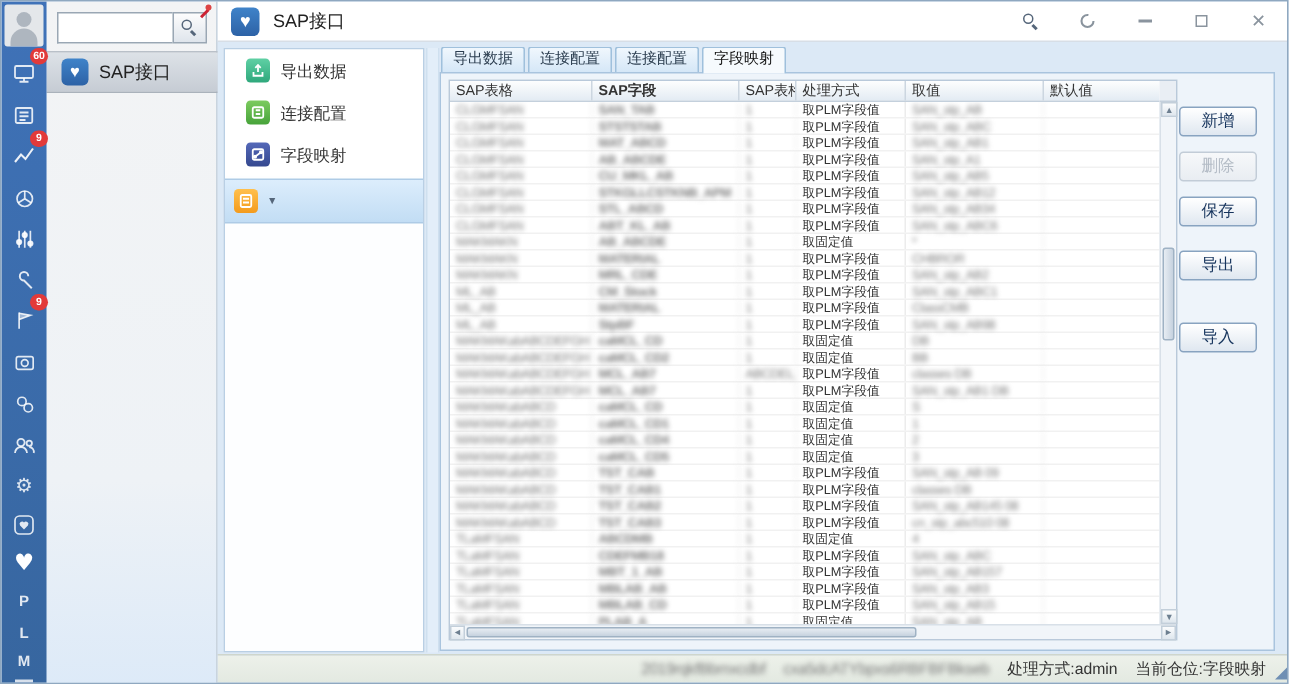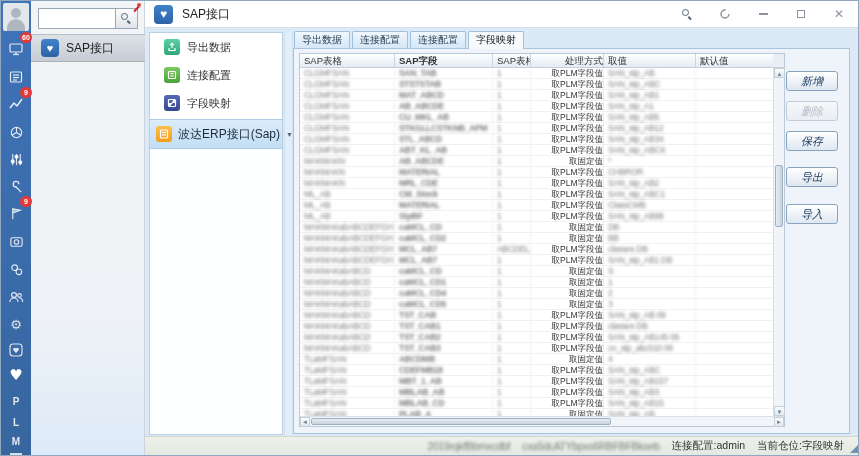--- a/index.html
+++ b/index.html
@@ -109,21 +109,21 @@
     background:linear-gradient(180deg,#fdfefe,#e3ebf3); border-bottom:1px solid #c4d0dc; }
   .hcell { font-size:9.5px; color:#333; line-height:13px; padding-left:4px;
     border-right:1px solid #ccd6e0; overflow:hidden; white-space:nowrap; }
   .corner { position:absolute; right:0; top:0; width:11px; height:14px;
     background:#e9eef4; border-bottom:1px solid #c4d0dc; }
   .tbody { position:absolute; left:0; top:14px; right:11px; bottom:10px; overflow:hidden; }
   .trow { display:flex; height:11px; border-bottom:1px solid #f1f1f1; cursor:default; }
   .cell { font-size:8.5px; line-height:10px; padding-left:4px; overflow:hidden;
     white-space:nowrap; border-right:1px solid #ececec; color:#333; }
   .c0{width:95px;flex:0 0 95px;} .c1{width:98px;flex:0 0 98px;font-weight:bold;}
-  .c2{width:38px;flex:0 0 38px;} .c3{width:73px;flex:0 0 73px;text-align:right;}
+  .c2{width:38px;flex:0 0 38px;} .c3{width:73px;flex:0 0 73px;}
   .c4{width:92px;flex:0 0 92px;} .c5{flex:1;border-right:none;}
   .masked { color:#7c7c7c; filter:blur(1.6px); letter-spacing:-0.3px; }
 
   
   .vscroll { position:absolute; right:0; top:14px; bottom:10px; width:11px;
     background:#f1f5f9; border-left:1px solid #d8e0e8; }
   .vthumb { position:absolute; left:1px; top:28%; width:8px; height:62px;
     background:linear-gradient(90deg,#e7edf3,#c6d2df); border:1px solid #9fb2c4; border-radius:2px; }
   .sarrow { position:absolute; left:0; width:11px; height:10px; font-size:6px;
     color:#6d7f90; text-align:center; line-height:10px;
@@ -133,21 +133,21 @@
   .hthumb { position:absolute; left:11px; top:1px; width:62%; height:7px;
     background:linear-gradient(180deg,#e7edf3,#c6d2df); border:1px solid #9fb2c4; border-radius:2px; }
   .harrow { position:absolute; top:0; width:10px; height:10px; font-size:6px;
     color:#6d7f90; text-align:center; line-height:9px;
     background:linear-gradient(180deg,#fbfcfd,#dfe7ee); border:1px solid #c3cfda; }
 
   
   .actions { position:absolute; right:8px; top:0; width:55px; height:100%; }
   .abtn { position:absolute; left:0; width:52px; height:20px; border:1px solid #88a3c0;
     border-radius:3px; background:linear-gradient(180deg,#ffffff,#dfe7f0);
-    font-size:11px; color:#15335c; text-align:center; line-height:18px; cursor:pointer;font-style:italic; }
+    font-size:11px; color:#15335c; text-align:center; line-height:18px; cursor:pointer; }
   .abtn.disabled { color:#b4bcc6; border-color:#c2ccd7; background:linear-gradient(180deg,#f6f8fa,#e9edf2); }
 
   
   .statusbar { position:absolute; left:144px; bottom:0; width:715px; height:19px;
     background:linear-gradient(180deg,#edf1ea,#e3e9e1); border-top:1px solid #cfd6cc;
     display:flex; align-items:center; justify-content:flex-end; gap:12px;
     padding-right:16px; font-size:10.5px; color:#333; }
   .grip { position:absolute; right:2px; bottom:2px; width:0; height:0;
     border-left:8px solid transparent; border-bottom:8px solid #6f8fb4; cursor:nwse-resize; }
 
@@ -362,21 +362,20 @@
   </div>
 
   <div class="nav-group second">
     <div class="nico orange">
       <svg width="10" height="10" viewBox="0 0 10 10" stroke="#fff" stroke-width="1.2" fill="none">
         <rect x="1.5" y="1" width="7" height="8" rx="1"></rect>
           <line x1="3" y1="3.5" x2="7" y2="3.5"></line>
           <line x1="3" y1="6" x2="7" y2="6"></line>
       </svg>
     </div>
-    <span class="gtext">波达ERP接口(Sap)</span>
     <span class="arrow">▼</span>
   </div>
 </div>
 
 <div class="splitter"></div>
 
 <div class="tabs">
   <div class="tab">导出数据</div>
   <div class="tab">连接配置</div>
   <div class="tab">连接配置</div>
@@ -666,23 +665,23 @@
       <div class="hthumb"></div>
       <div class="harrow" style="right:0">►</div>
     </div>
   </div>
 
   <div class="actions">
     <div class="abtn" style="top:22px">新增</div>
     <div class="abtn disabled" style="top:52px">删除</div>
     <div class="abtn" style="top:82px">保存</div>
     <div class="abtn" style="top:118px">导出</div>
-    <div class="abtn" style="top:155px">导入</div>
+    <div class="abtn" style="top:166px">导入</div>
   </div>
 </div>
 
 <div class="statusbar">
   <span class="masked">2019rqkfBbmxcdbf</span>
   <span class="masked">cxa5dcATYbpxs6RBFBFBkseb</span>
-  <span>连接配置:admin</span>
+  <span>处理方式:admin</span>
   <span>当前仓位:字段映射</span>
   <div class="grip"></div>
 </div>
 
 </body></html>

